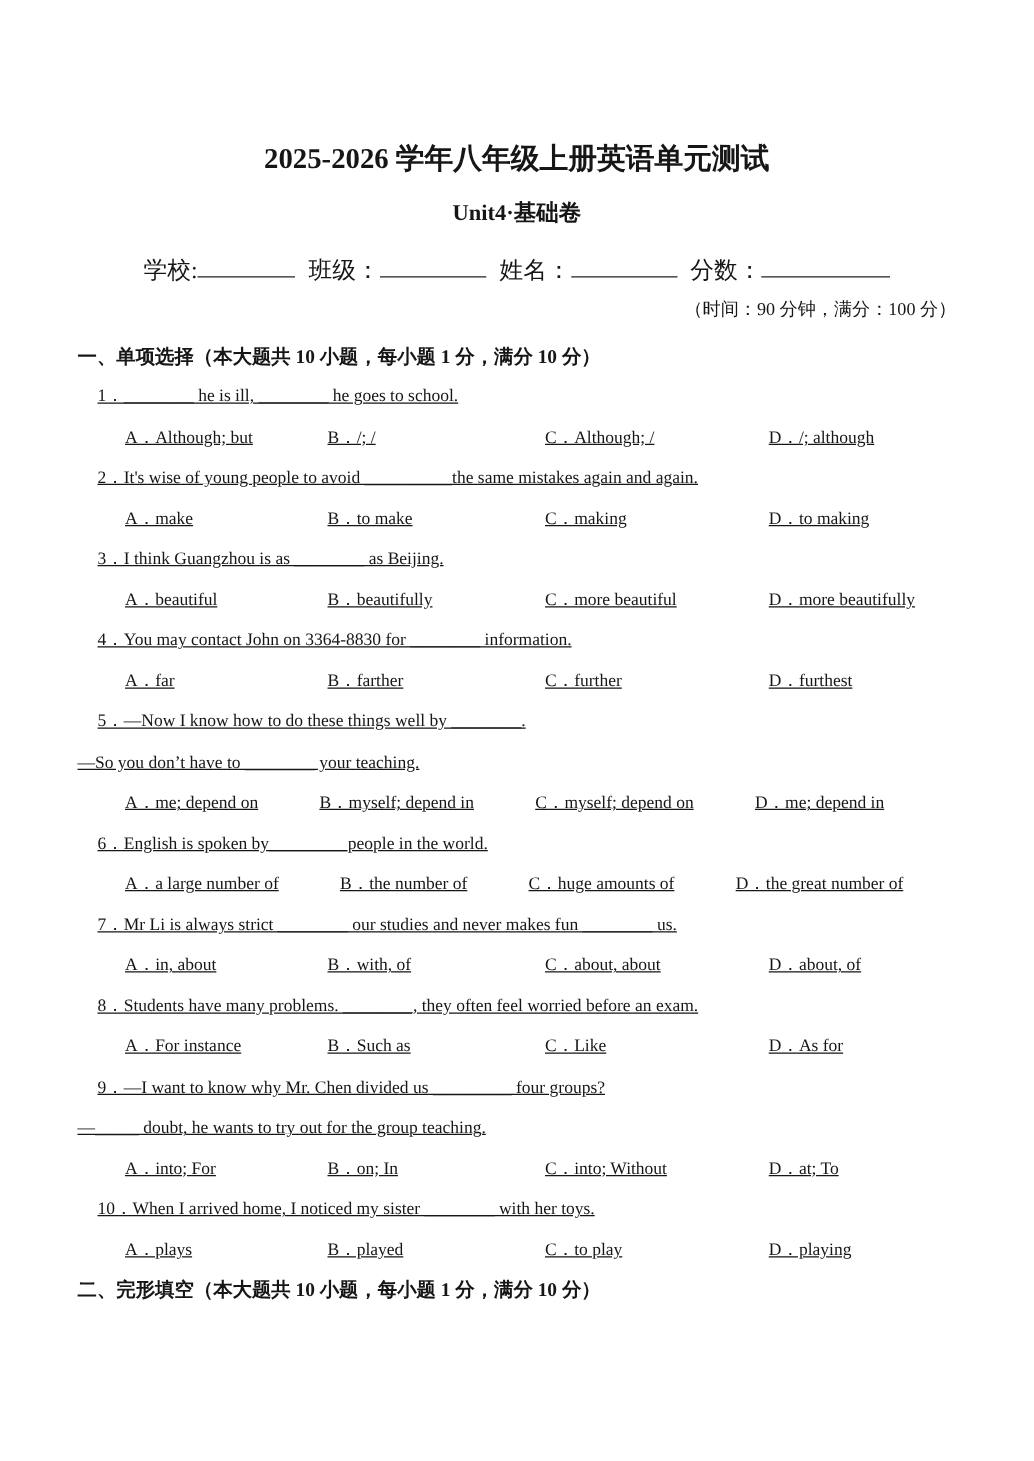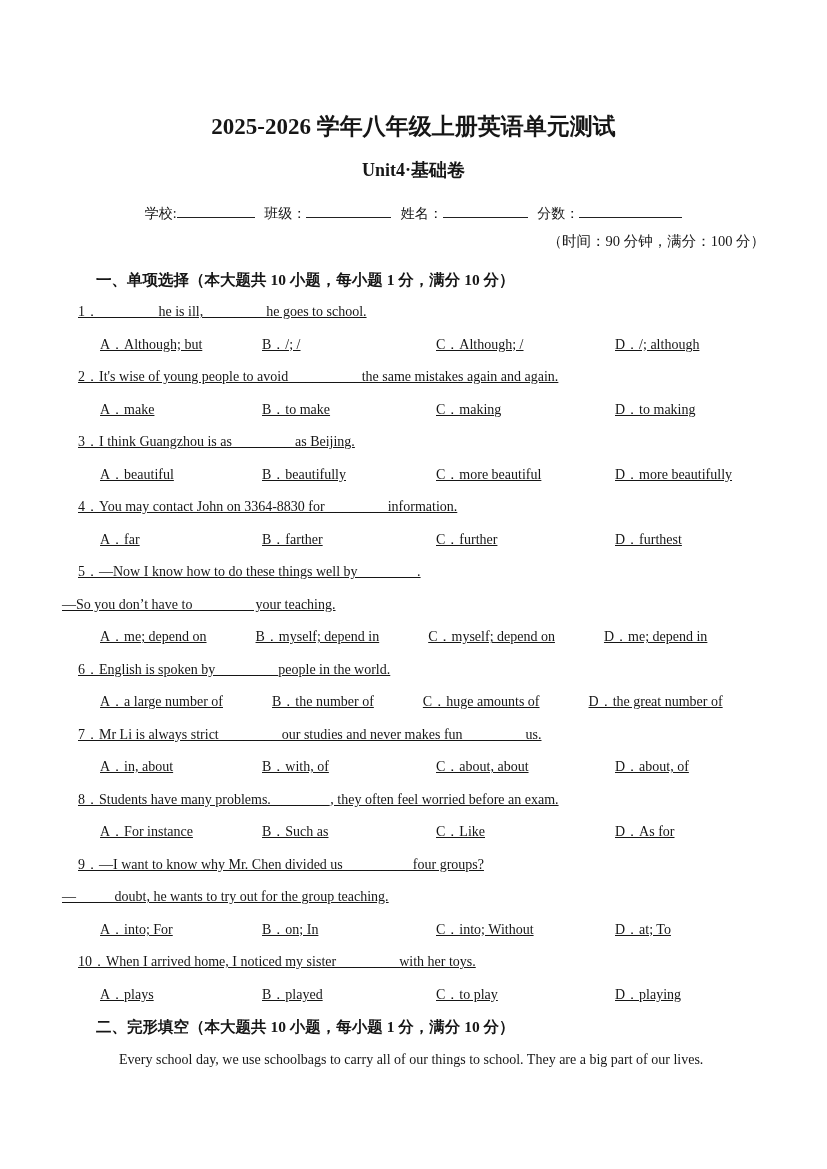--- a/index.html
+++ b/index.html
@@ -20,21 +20,21 @@
     line-height: 1.3;
   }
   .subtitle {
     margin-top: 16px;
     text-align: center;
     font-size: 18px;
     font-weight: bold;
   }
   .info-line {
     margin-top: 21px;
-    font-size: 14px;
+    font-size: 19px;
     text-align: center;
     white-space: nowrap;
   }
   .info-line .blank {
     display: inline-block;
     border-bottom: 1px solid #222;
     height: 15px;
     vertical-align: baseline;
   }
   .w78 { width: 78px; }
@@ -44,21 +44,20 @@
   .info-line .lbl:first-child { margin-left: 0; }
   .time-line {
     margin-top: 9px;
     text-align: right;
     font-size: 14.5px;
   }
   .sec-heading {
     font-size: 15.5px;
     font-weight: bold;
     line-height: 32.5px;
-    margin-left: 34px;
   }
   .sec-heading.first { margin-top: 13px; }
   .q {
     margin-left: 16px;
     font-size: 14px;
     line-height: 32.5px;
     text-decoration: underline;
   }
   .q-line.cont { margin-left: -16px; }
   .opts {
@@ -194,15 +193,14 @@
     <div class="q-line">10．When I arrived home, I noticed my sister ________ with her toys.</div>
     <div class="opts">
       <span>A．plays</span>
       <span>B．played</span>
       <span>C．to play</span>
       <span>D．playing</span>
     </div>
   </div>
 
   <div class="sec-heading">二、完形填空（本大题共 10 小题，每小题 1 分，满分 10 分）</div>
-  <p class="cloze">Every school day, we use schoolbags to carry all of our things to school. They are a big part of our lives.</p>
 
 </div>
 
 </body></html>

